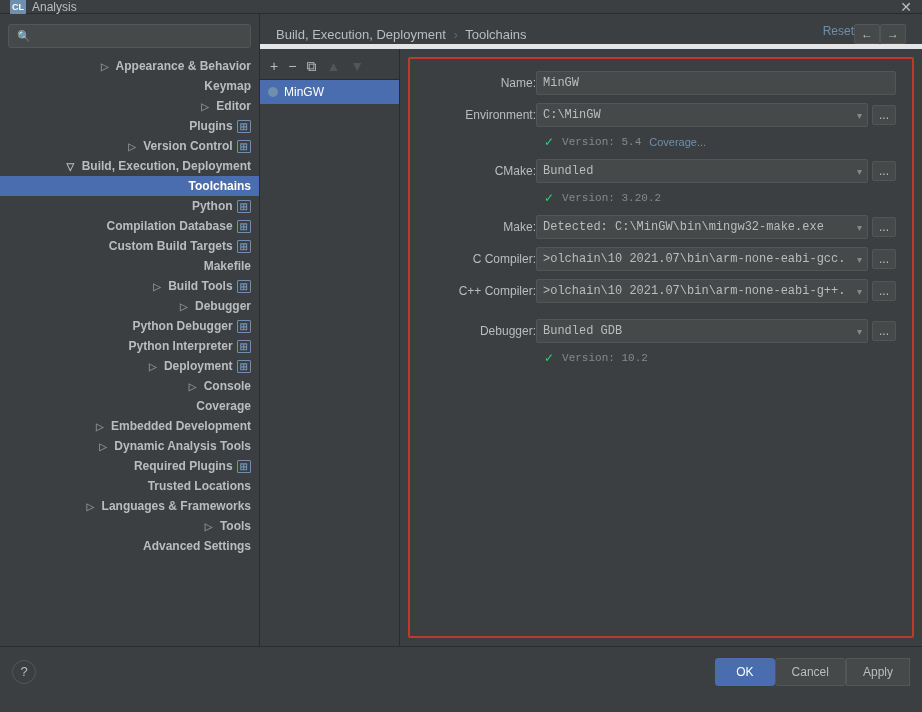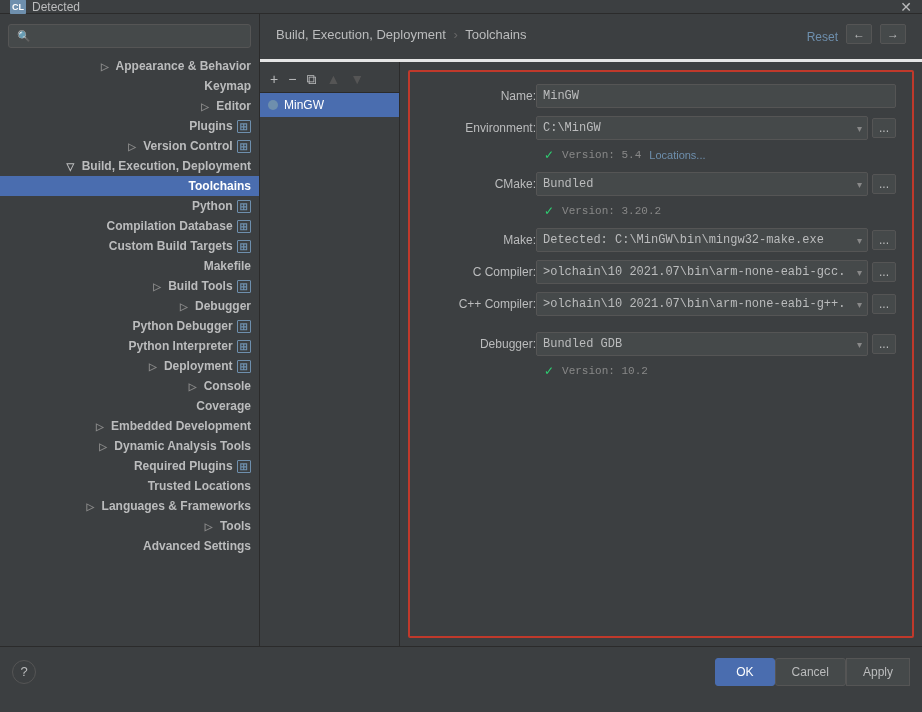--- a/index.html
+++ b/index.html
@@ -117,34 +117,33 @@
       flex: 1;
       display: flex;
       flex-direction: column;
       background: #3c3f41;
     }
 
     .content-header {
       display: flex;
       align-items: center;
       justify-content: space-between;
-      padding: 10px 16px 15px;
-      border-bottom: 3px solid #e5e5e5;
+      padding: 10px 16px 0;
+      border-bottom: 5px solid #e5e5e5;
     }
     .breadcrumb {
       color: #bbbcbd;
       font-size: 13px;
     }
     .breadcrumb .sep { color: #666; margin: 0 4px; }
     .breadcrumb .current { color: #bbbcbd; }
 
     .header-actions {
       display: flex;
-      align-items: flex-end;
-      gap: 8px;
+      align-items: flex-start;
     }
     .reset-link {
       color: #6e8fad;
       cursor: pointer;
       font-size: 12px;
     }
     .nav-btn {
       background: #45494a;
       border: 1px solid #555;
       color: #bbbcbd;
@@ -360,21 +359,21 @@
     ::-webkit-scrollbar { width: 6px; }
     ::-webkit-scrollbar-track { background: #3c3f41; }
     ::-webkit-scrollbar-thumb { background: #555; border-radius: 3px; }
   </style>
 </head>
 <body>
 
 <div class="title-bar">
   <div class="title-bar-left">
     <div class="title-icon">CL</div>
-    <span class="title-text">Detected</span>
+    <span class="title-text">Analysis</span>
   </div>
   <span class="close-btn">✕</span>
 </div>
 
 <div class="main-layout">
 
   <div class="sidebar">
 
     <div class="search-box">
       <span class="search-icon-char">🔍</span>
@@ -576,21 +575,21 @@
               </select>
               <span class="select-arrow">▾</span>
             </div>
             <button class="ellipsis-btn">...</button>
           </div>
         </div>
 
         <div class="version-row">
           <span class="version-check">✓</span>
           <span class="version-text">Version: 5.4</span>
-          <span class="download-link">Locations...</span>
+          <span class="download-link">Coverage...</span>
         </div>
 
         <div class="form-row">
           <span class="form-label">CMake:</span>
           <div class="form-select-row">
             <div class="select-wrapper">
               <select>
                 <option>Bundled</option>
                 <option>Custom</option>
               </select>

